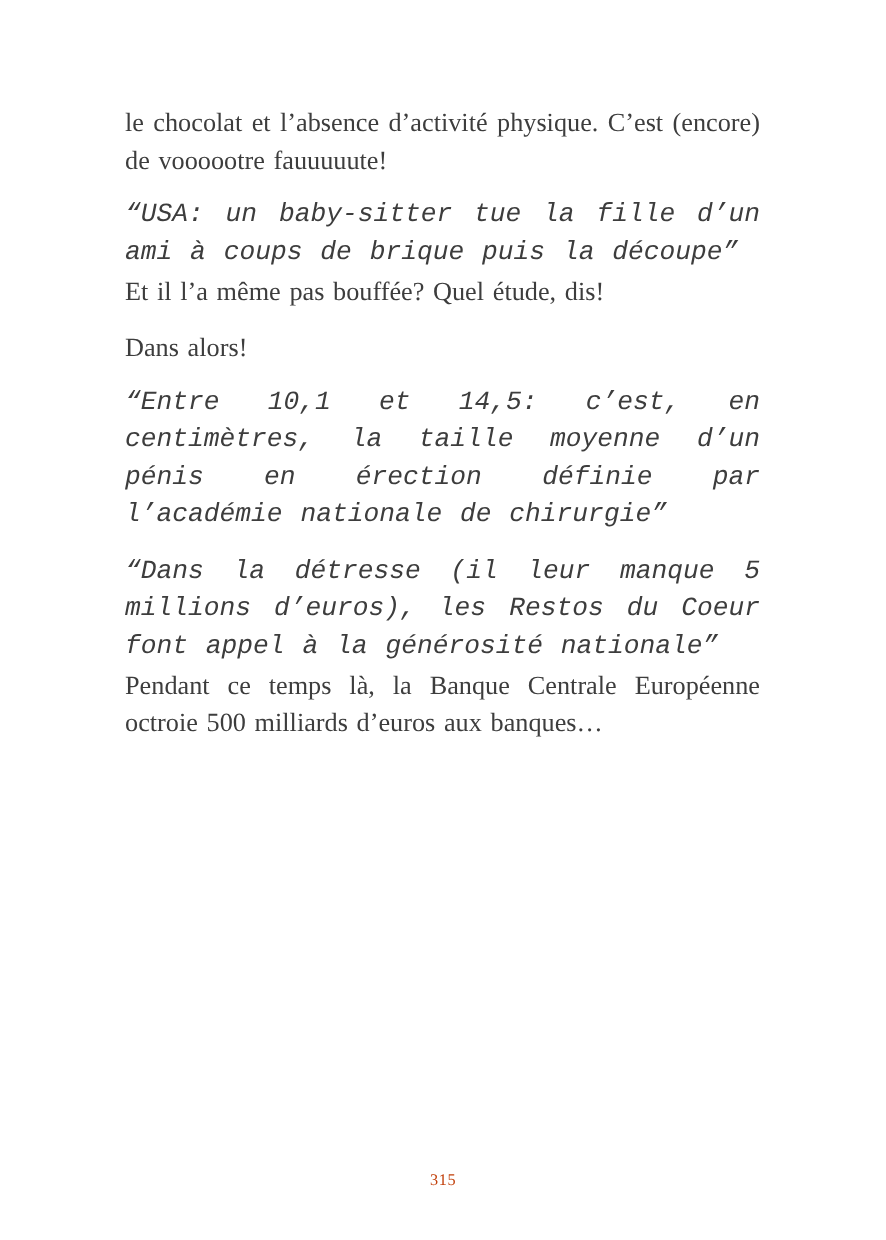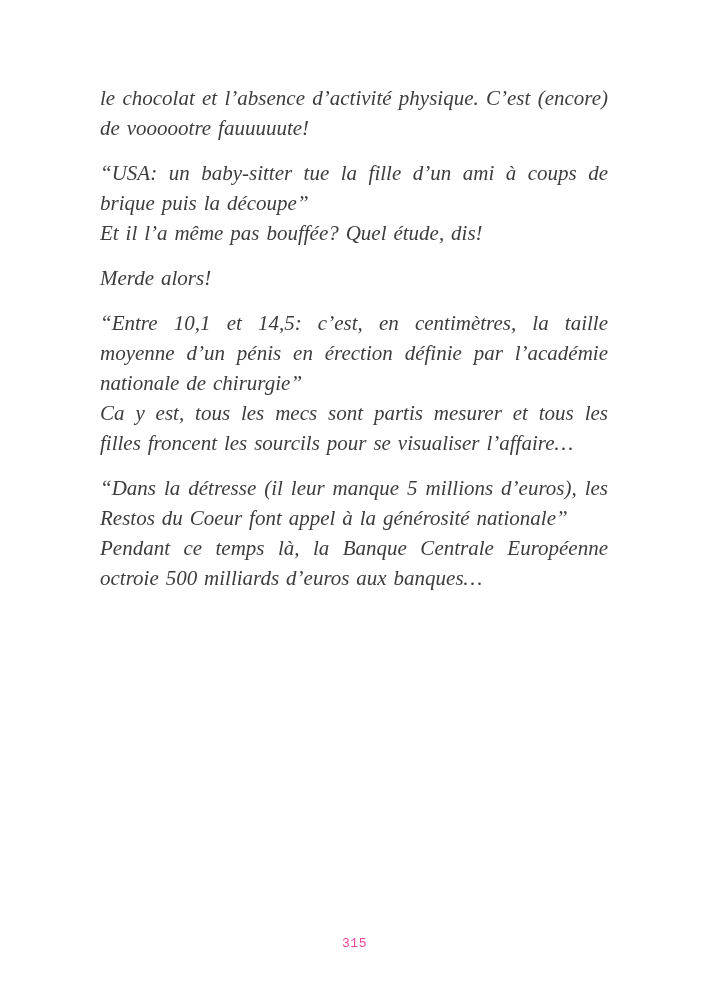--- a/index.html
+++ b/index.html
@@ -21,59 +21,57 @@
     color: #3d3d3d;
     background: #ffffff;
   }
   .para {
     margin: 0;
     font-size: 21px;
     line-height: 30px;
     text-align: justify;
     text-align-last: left;
     word-spacing: 0.08em;
-    font-style: italic;
   }
   .quote {
     font-style: italic;
+    font-family: Liberation Mono, monospace;
   }
   .block {
     margin-top: 15px;
   }
   .page-number {
     position: absolute;
     left: 0;
     right: 0;
     top: 936px;
     text-align: center;
     font-size: 13px;
     letter-spacing: 0.5px;
-    color: #ec4899;
-    font-family: Liberation Mono, monospace;
+    color: #c2410c;
   }
 </style>
 </head>
 <body>
 
 <div class="page">
 
   <p class="para regular">le chocolat et l’absence d’activité physique. C’est (encore) de voooootre fauuuuute!</p>
 
   <section class="block">
     <p class="para quote">“USA: un baby-sitter tue la fille d’un ami à coups de brique puis la découpe”</p>
     <p class="para regular">Et il l’a même pas bouffée? Quel étude, dis!</p>
   </section>
 
   <section class="block">
-    <p class="para regular">Merde alors!</p>
+    <p class="para regular">Dans alors!</p>
   </section>
 
   <section class="block">
     <p class="para quote">“Entre 10,1 et 14,5: c’est, en centimètres, la taille moyenne d’un pénis en érection définie par l’académie nationale de chirurgie”</p>
-    <p class="para regular">Ca y est, tous les mecs sont partis mesurer et tous les filles froncent les sourcils pour se visualiser l’affaire…</p>
   </section>
 
   <section class="block">
     <p class="para quote">“Dans la détresse (il leur manque 5 millions d’euros), les Restos du Coeur font appel à la générosité nationale”</p>
     <p class="para regular">Pendant ce temps là, la Banque Centrale Européenne octroie 500 milliards d’euros aux banques…</p>
   </section>
 
   <div class="page-number">315</div>
 
 </div>

